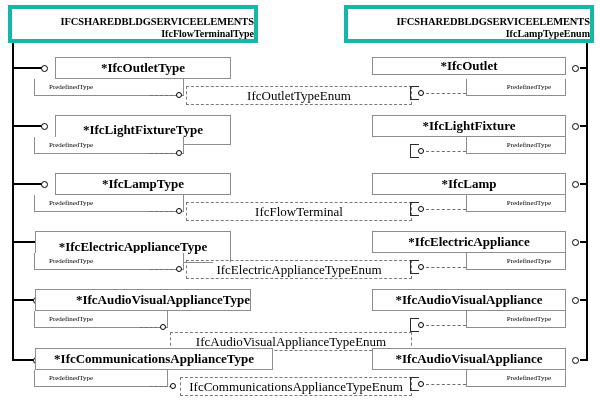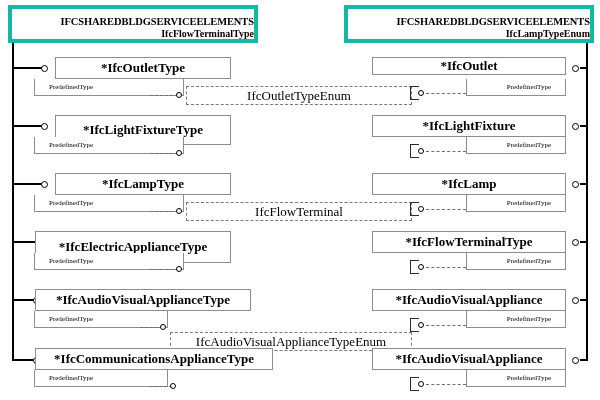--- a/index.html
+++ b/index.html
@@ -225,35 +225,38 @@
   <div class="branch-h" style="left:13px; top:241px; width:30px;"></div>
   <div class="assoc-dot" style="left:41px; top:238.5px;"></div>
   <div class="class-box" style="left:35px; top:231px; width:196px; height:32px;text-align:center;">
     <span>*IfcElectricApplianceType</span>
   </div>
   <div class="attr-box left-attr" style="left:34px; top:253px; width:150px; height:17px;">
     <span>PredefinedType</span>
   </div>
   <div class="dep-line" style="left:150px; top:269px; width:28px;"></div>
   <div class="dep-dot" style="left:176px; top:266px;"></div>
+  <div class="enum-box" style="left:186px; top:260px; width:226px; height:19px;">
+    <span class="enum-label">IfcElectricApplianceTypeEnum</span>
+  </div>
   <div class="dep-bracket" style="left:410px; top:260px; width:9px; height:14px; border-right:none;"></div>
   <div class="dep-dot" style="left:418px; top:264px;"></div>
   <div class="dep-line" style="left:426px; top:267px; width:40px;"></div>
   <div class="attr-box right-attr" style="left:466px; top:253px; width:100px; height:17px;">
     <span>PredefinedType</span>
   </div>
   <div class="class-box" style="left:372px; top:231px; width:194px; height:22px;">
-    <span>*IfcFlowTerminalType</span>
+    <span>*IfcElectricAppliance</span>
   </div>
   <div class="branch-h" style="left:580px; top:241px; width:8px;"></div>
   <div class="assoc-dot" style="left:572px; top:238.5px;"></div>
 
   <div class="branch-h" style="left:13px; top:299px; width:22px;"></div>
   <div class="assoc-dot" style="left:33px; top:296.5px;"></div>
-  <div class="class-box" style="left:35px; top:289px; width:216px; height:22px;">
+  <div class="class-box" style="left:35px; top:289px; width:216px; height:22px;justify-content:flex-end;">
     <span>*IfcAudioVisualApplianceType</span>
   </div>
   <div class="attr-box left-attr" style="left:34px; top:311px; width:134px; height:17px;">
     <span>PredefinedType</span>
   </div>
   <div class="dep-line" style="left:140px; top:327px; width:22px;"></div>
   <div class="dep-dot" style="left:160px; top:324px;"></div>
   <div class="enum-box" style="left:170px; top:332px; width:242px; height:19px;">
     <span class="enum-label">IfcAudioVisualApplianceTypeEnum</span>
   </div>
@@ -272,20 +275,23 @@
   <div class="branch-h" style="left:13px; top:359px; width:22px;"></div>
   <div class="assoc-dot" style="left:33px; top:356.5px;"></div>
   <div class="class-box" style="left:35px; top:348px; width:238px; height:22px;">
     <span>*IfcCommunicationsApplianceType</span>
   </div>
   <div class="attr-box left-attr" style="left:34px; top:370px; width:134px; height:17px;">
     <span>PredefinedType</span>
   </div>
   <div class="dep-line" style="left:150px; top:386px; width:22px;"></div>
   <div class="dep-dot" style="left:170px; top:383px;"></div>
+  <div class="enum-box" style="left:180px; top:377px; width:232px; height:19px;">
+    <span class="enum-label">IfcCommunicationsApplianceTypeEnum</span>
+  </div>
   <div class="dep-bracket" style="left:410px; top:377px; width:9px; height:14px; border-right:none;"></div>
   <div class="dep-dot" style="left:418px; top:381px;"></div>
   <div class="dep-line" style="left:426px; top:384px; width:40px;"></div>
   <div class="attr-box right-attr" style="left:466px; top:370px; width:100px; height:17px;">
     <span>PredefinedType</span>
   </div>
   <div class="class-box" style="left:372px; top:348px; width:194px; height:22px;">
     <span>*IfcAudioVisualAppliance</span>
   </div>
   <div class="branch-h" style="left:580px; top:359px; width:8px;"></div>

